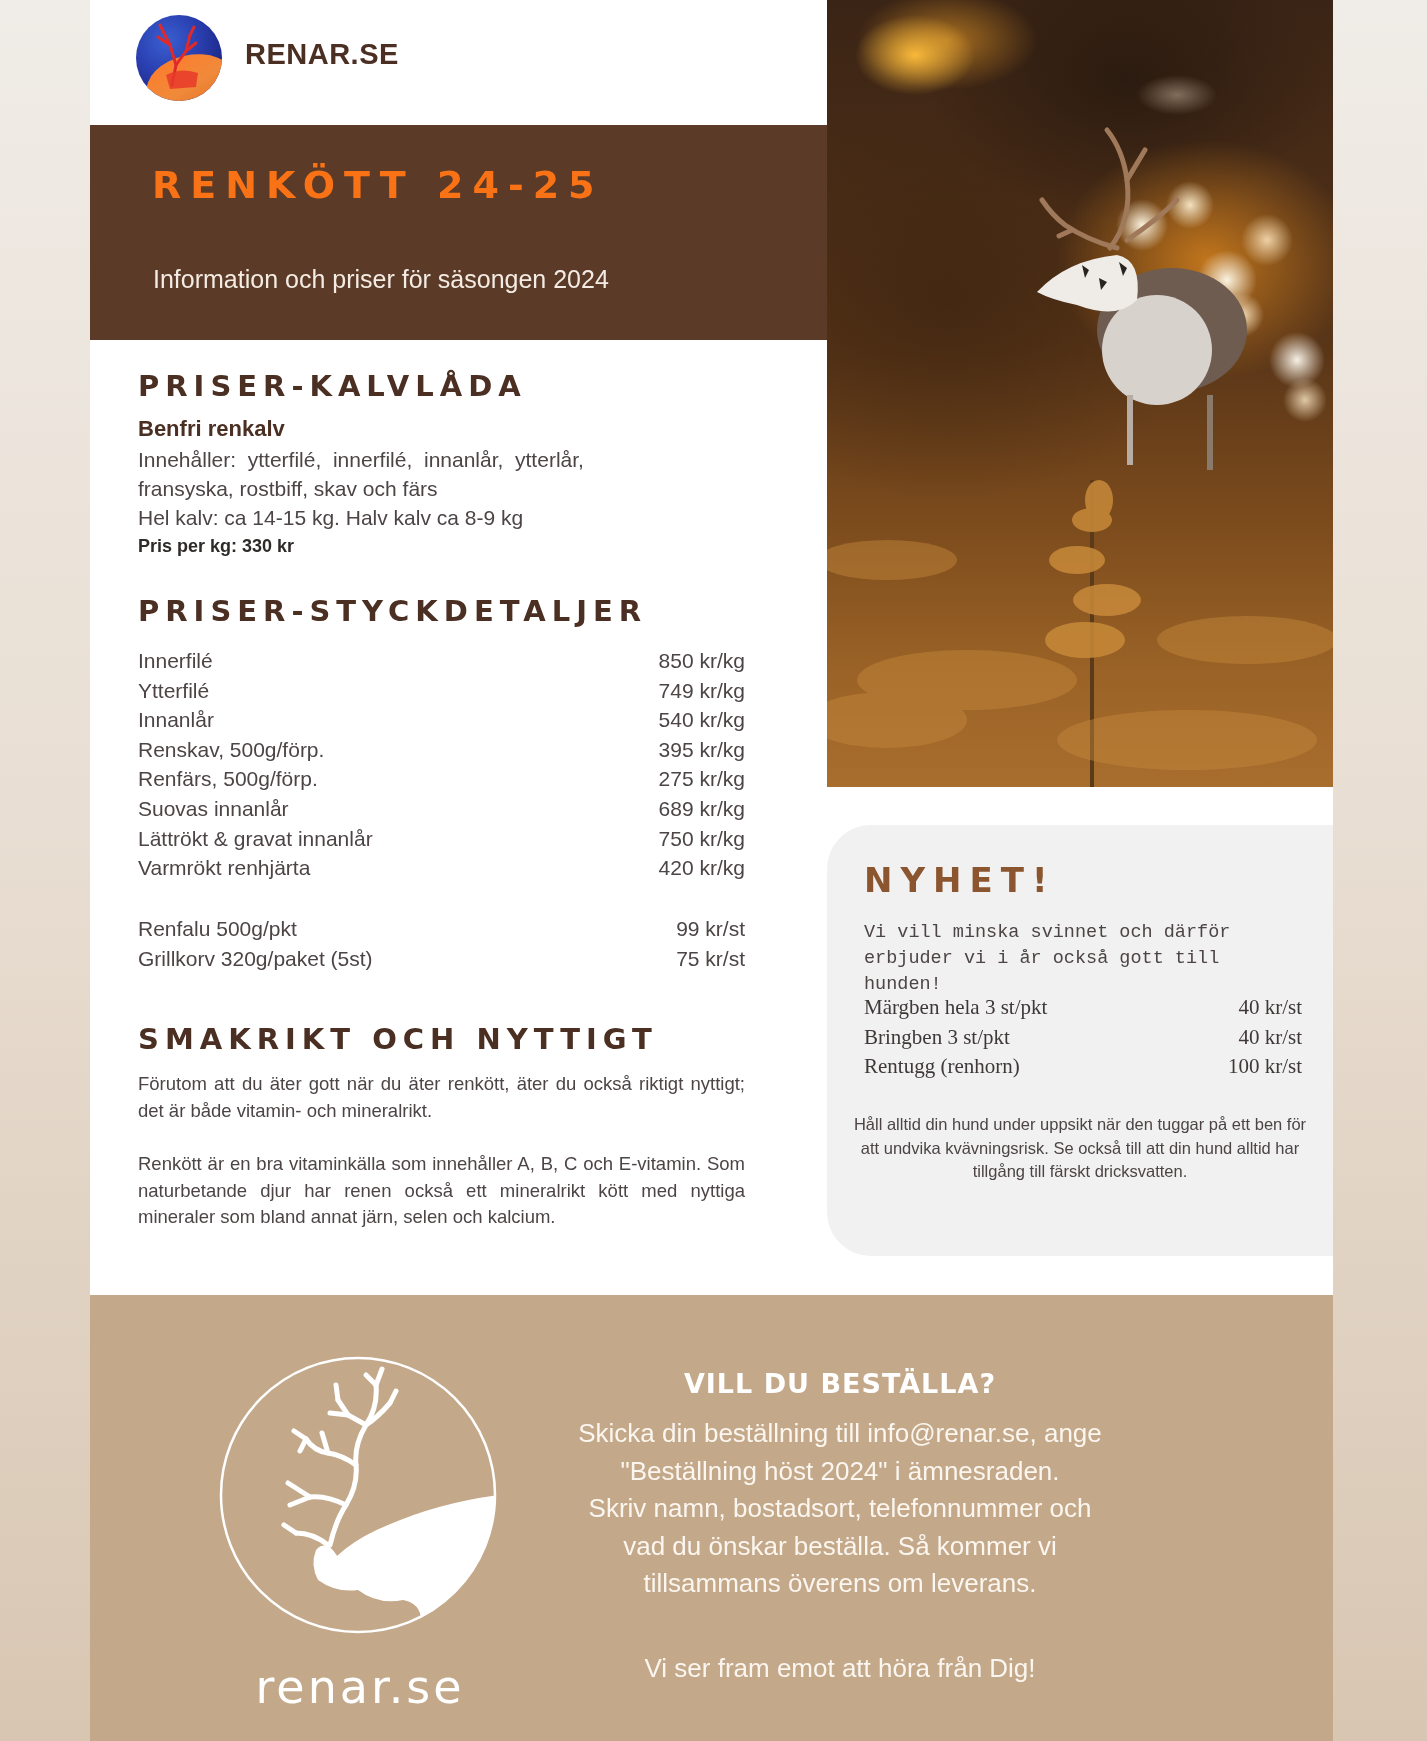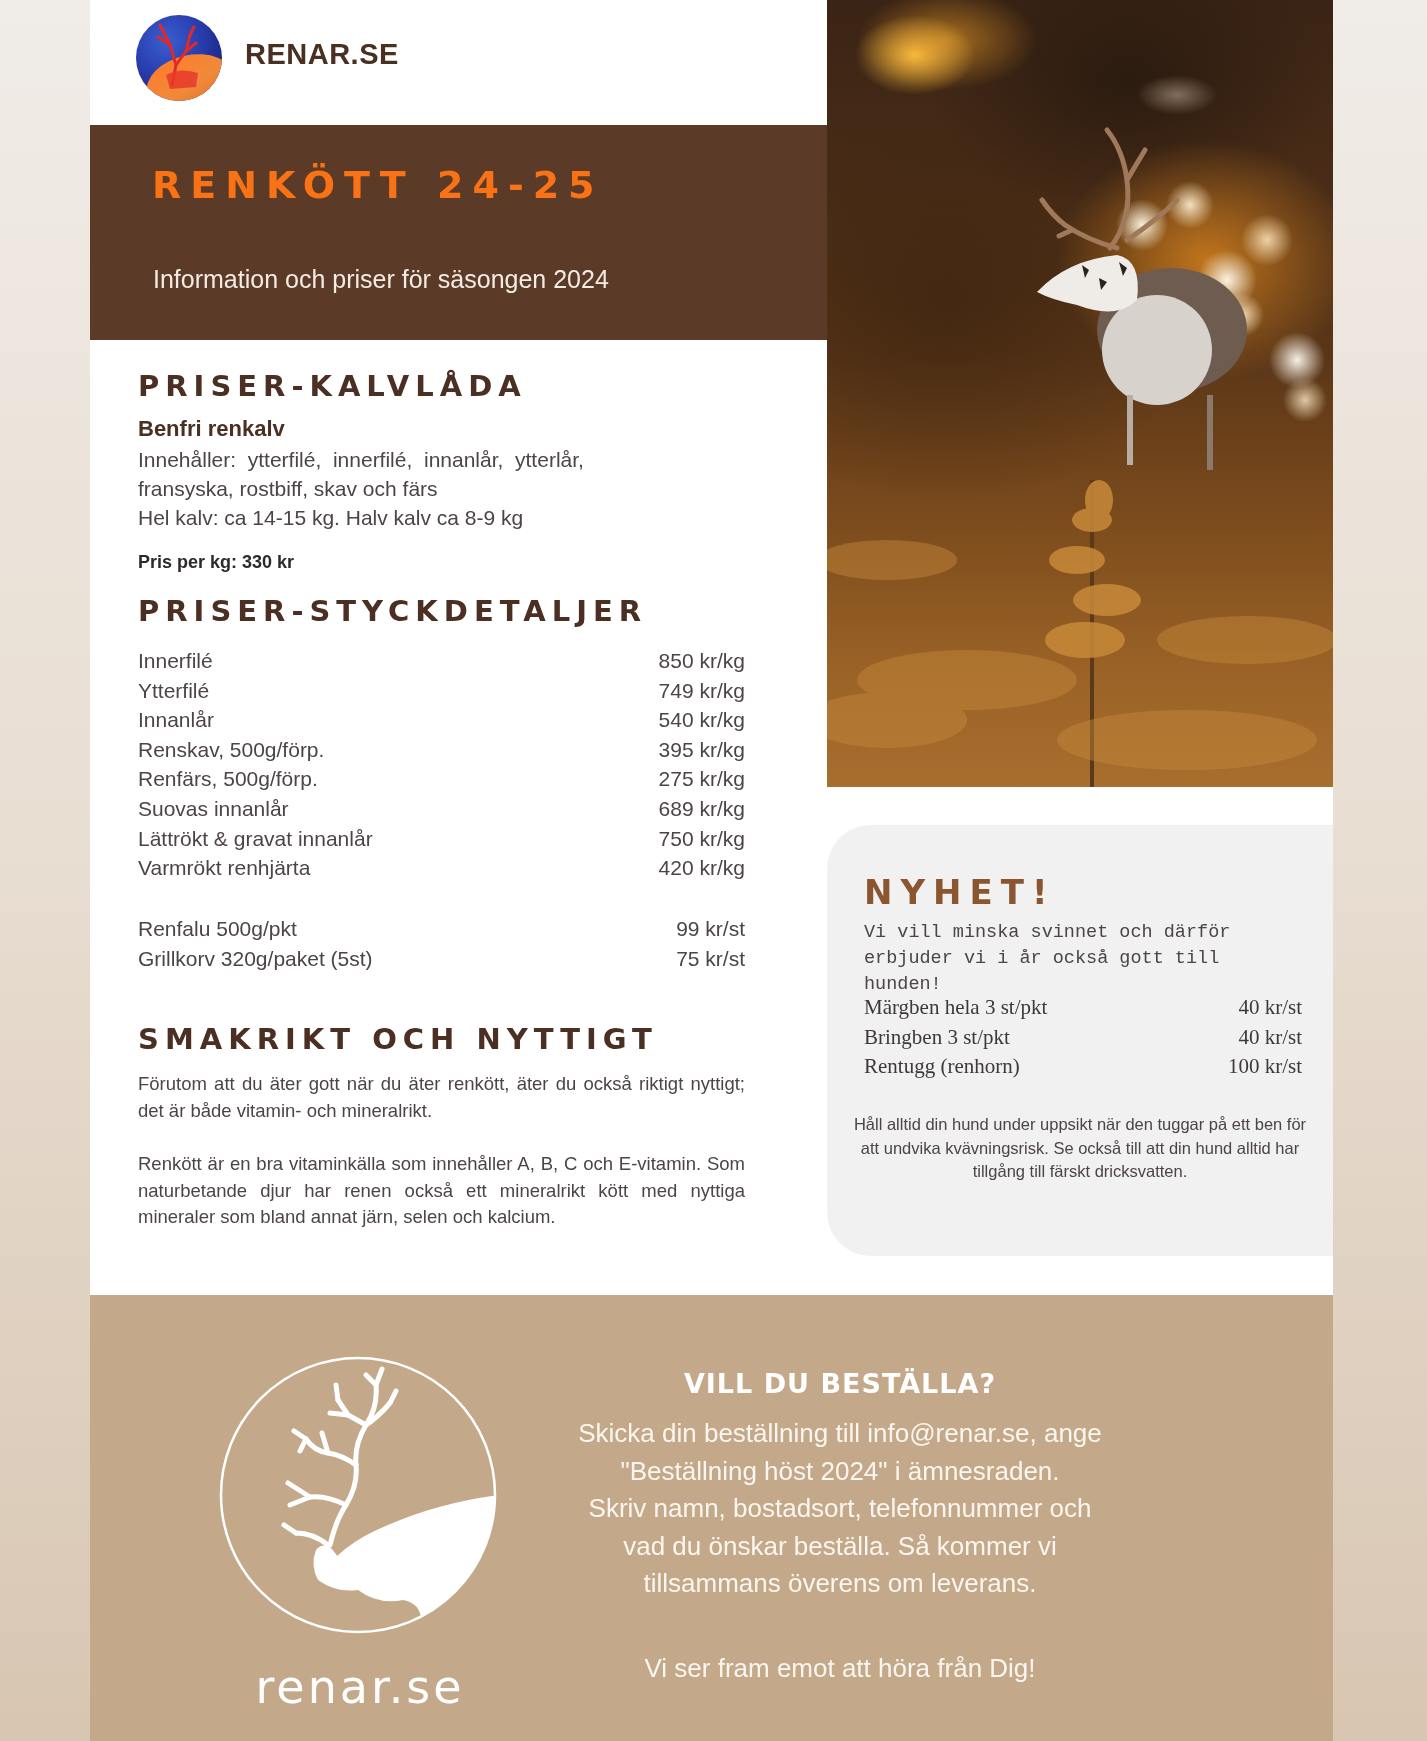--- a/index.html
+++ b/index.html
@@ -86,21 +86,21 @@
   .para {
     position: absolute; left: 48px; width: 607px; font-size: 18.5px; line-height: 26.5px;
     color: #4d4545; font-family: "Liberation Sans", sans-serif; text-align: justify; text-align-last: left;
   }
   
   .nyhet {
     position: absolute; left: 737px; top: 825px; width: 506px; height: 431px;
     background: #f1f1f1; border-radius: 44px 0 0 44px;
   }
   .nyhet .h {
-    position: absolute; left: 37px; top: 47px; font-size: 34px; font-weight: bold;
+    position: absolute; left: 37px; top: 35px; font-size: 34px; font-weight: bold;
     color: #8b5530; letter-spacing: 8px; font-family: "DejaVu Sans", sans-serif;
   }
   .nyhet .intro {
     position: absolute; left: 37px; top: 95px; width: 440px; font-size: 18.5px; line-height: 26px;
     color: #4d4545; font-family: Liberation Mono, monospace;
   }
   .nyhet .list { position: absolute; left: 37px; top: 168px; width: 438px; }
   .nyhet .row {
     display: flex; justify-content: space-between; height: 29.5px; line-height: 29.5px;
     font-size: 21px; color: #3f3838; font-family: Liberation Serif, serif;
@@ -198,21 +198,21 @@
         <ellipse cx="60" cy="720" rx="80" ry="28"></ellipse>
       </g>
     </svg>
   </div>
 
   <div class="h2" style="top:369px;">PRISER-KALVLÅDA</div>
   <div class="sub-bold" style="top:416px;">Benfri renkalv</div>
   <div class="body-txt justify" style="top:445px;white-space:pre;">Innehåller:  ytterfilé,  innerfilé,  innanlår,  ytterlår,</div>
   <div class="body-txt" style="top:474px;">fransyska, rostbiff, skav och färs</div>
   <div class="body-txt" style="top:503px;">Hel kalv: ca 14-15 kg. Halv kalv ca 8-9 kg</div>
-  <div class="small-bold" style="top:536px;margin-top:16px;">Pris per kg: 330 kr</div>
+  <div class="small-bold" style="top:536px;">Pris per kg: 330 kr</div>
 
   <div class="h2" style="top:594px;">PRISER-STYCKDETALJER</div>
   <div class="price-list" style="top:646px;">
     <div class="price-row">
         <span>Innerfilé</span>
         <span>850 kr/kg</span>
       </div>
     <div class="price-row">
         <span>Ytterfilé</span>
         <span>749 kr/kg</span>

